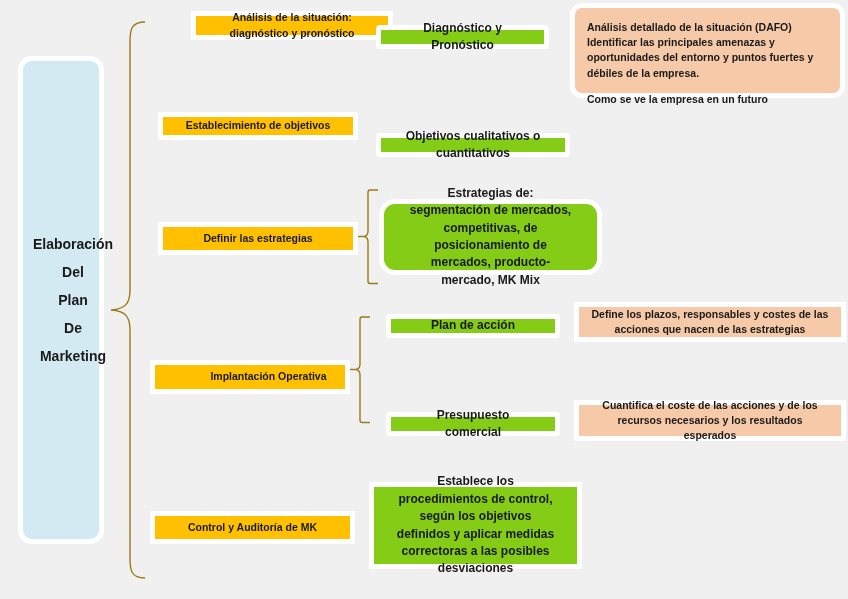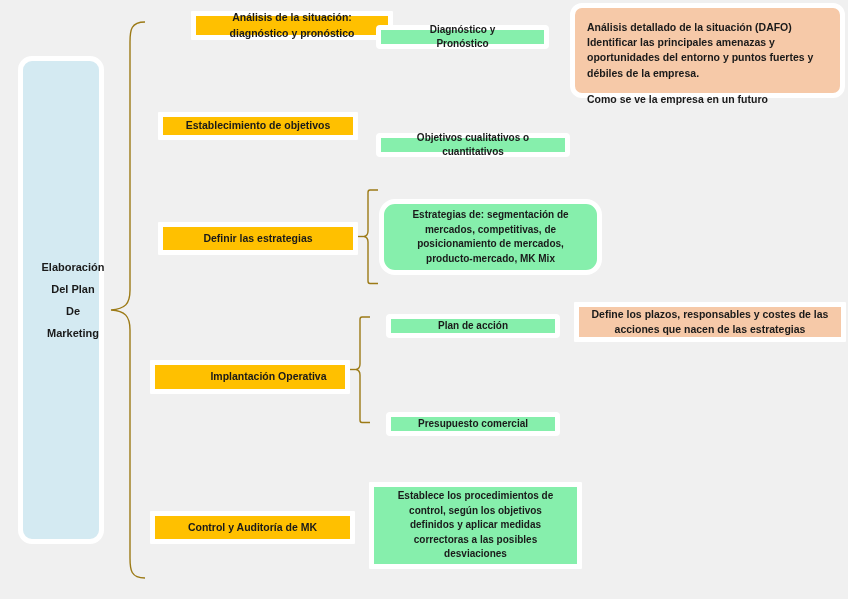--- a/index.html
+++ b/index.html
@@ -31,39 +31,39 @@
     color: #1a1a1a;
     line-height: 1.45;
     border: 5px solid #ffffff;
     background-clip: padding-box;
   }
 
   
   .root-node {
     background: #d4eaf2;
     border-radius: 14px;
-    font-size: 11px;
+    font-size: 14px;
     flex-direction: column;
     line-height: 2.0;
     padding-left: 24px;
   }
   .root-node .line { display: block; }
 
   
   .orange-node {
     background: #ffc000;
     font-size: 10.5px;
     border-radius: 1px;
     padding: 2px 8px;
   }
 
   
   .green-node {
-    background: #86efac;
-    font-size: 10px;
+    background: #84cc16;
+    font-size: 12px;
     padding: 2px 22px;
   }
   .green-node.square { border-radius: 1px; }
   .green-node.soft   { border-radius: 4px; }
   .green-node.round  { border-radius: 16px; }
 
   
   .peach-node {
     background: #f6c9a8;
     font-size: 10.5px;
@@ -142,14 +142,15 @@
 
   <div class="node peach-node round left" style="left:570px; top:3px; width:275px; height:95px; padding-top:12px;">
     <span style="display:block; width:100%;">
       <span class="para">Análisis detallado de la situación (DAFO) Identificar las principales amenazas y oportunidades del entorno y puntos fuertes y débiles de la empresa.</span>
       <span class="para">Como se ve la empresa en un futuro</span>
     </span>
   </div>
 
   <div class="node peach-node square" style="left:574px; top:302px; width:272px; height:40px;">Define los plazos, responsables y costes de las acciones que nacen de las estrategias</div>
 
+  <div class="node peach-node square" style="left:574px; top:400px; width:272px; height:41px;">Cuantifica el coste de las acciones y de los recursos necesarios y los resultados esperados</div>
 
 </div>
 
 </body></html>

